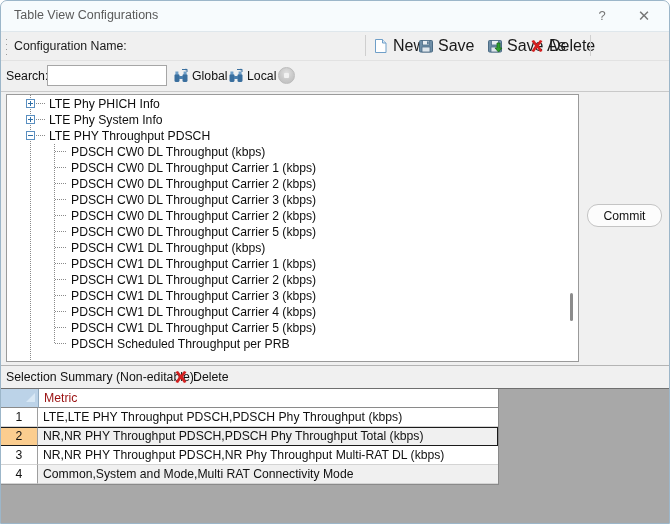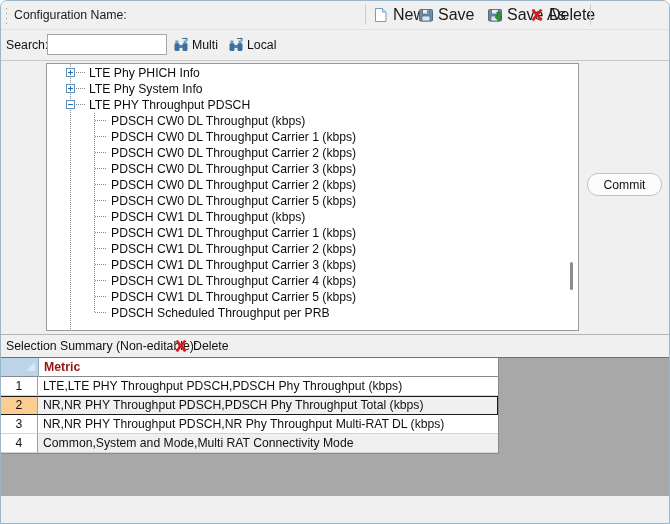--- a/index.html
+++ b/index.html
@@ -188,21 +188,20 @@
     height: 5px;
     background: #f2f2f2;
     border-radius: 1px;
   }
 
   
   .middle {
     position: relative;
     height: 273px;
     background: #f0f0f0;
-    margin-left: 40px;
   }
   .treepane {
     position: absolute;
     left: 5px;
     top: 2px;
     right: 90px;
     bottom: 3px;
     background: #ffffff;
     border: 1px solid #9a9a9a;
     box-sizing: border-box;
@@ -367,21 +366,21 @@
     top: 4px;
     width: 0;
     height: 0;
     border-left: 9px solid transparent;
     border-bottom: 9px solid #d8e8f5;
   }
   .ghead {
     flex: 1;
     background: #ffffff;
     border-bottom: 1px solid #8a8a8a;
-    font-weight: bold;
+    font-weight: normal;
     color: #9b1111;
     font-size: 12.3px;
     line-height: 19px;
     padding-left: 5px;
   }
   .gnum {
     width: 37px;
     flex: 0 0 37px;
     text-align: center;
     line-height: 19px;
@@ -410,20 +409,25 @@
     border-left: none;
     line-height: 17px;
   }
   .grow.selected .gnum { border-bottom: 1px solid #1a1a1a; border-top: 1px solid #1a1a1a; line-height: 17px; }
 </style>
 </head>
 <body>
 
 <div class="window">
 
+  <div class="titlebar">
+    <div class="title-text">Table View Configurations</div>
+    <div class="tb-btn tb-help">?</div>
+    <div class="tb-btn tb-close">✕</div>
+  </div>
 
   <div class="toolbar">
     <div class="grip"></div>
     <div class="cfg-label">Configuration Name:</div>
 
 
     <div class="tsep" style="left:364px;"></div>
 
     <div class="tb-item" style="left:372px;">
       <span class="tb-ico">
@@ -480,21 +484,21 @@
         <svg width="16" height="16" viewBox="0 0 16 16">
           <rect x="1.5" y="6" width="5" height="8" rx="1.6" fill="#3a6f9e"></rect>
           <rect x="9.5" y="6" width="5" height="8" rx="1.6" fill="#3a6f9e"></rect>
           <rect x="6" y="8" width="4" height="3" fill="#4a7fae"></rect>
           <rect x="2.4" y="3.5" width="3" height="3" fill="#6f9fc8"></rect>
           <rect x="10.6" y="3.5" width="3" height="3" fill="#6f9fc8"></rect>
           <path d="M9 1.5 L14 1.5 L14 4" stroke="#3a6f9e" stroke-width="1" fill="none"></path>
           <path d="M12.6 0.4 L14.6 1.6 L12.6 2.8 Z" fill="#3a6f9e"></path>
         </svg>
       </span>
-      <span>Multi</span>
+      <span>Global</span>
     </div>
 
     <div class="srch-item" style="left:227px;">
       <span class="tb-ico">
         <svg width="16" height="16" viewBox="0 0 16 16">
           <rect x="1.5" y="6" width="5" height="8" rx="1.6" fill="#3a6f9e"></rect>
           <rect x="9.5" y="6" width="5" height="8" rx="1.6" fill="#3a6f9e"></rect>
           <rect x="6" y="8" width="4" height="3" fill="#4a7fae"></rect>
           <rect x="2.4" y="3.5" width="3" height="3" fill="#6f9fc8"></rect>
           <rect x="10.6" y="3.5" width="3" height="3" fill="#6f9fc8"></rect>

